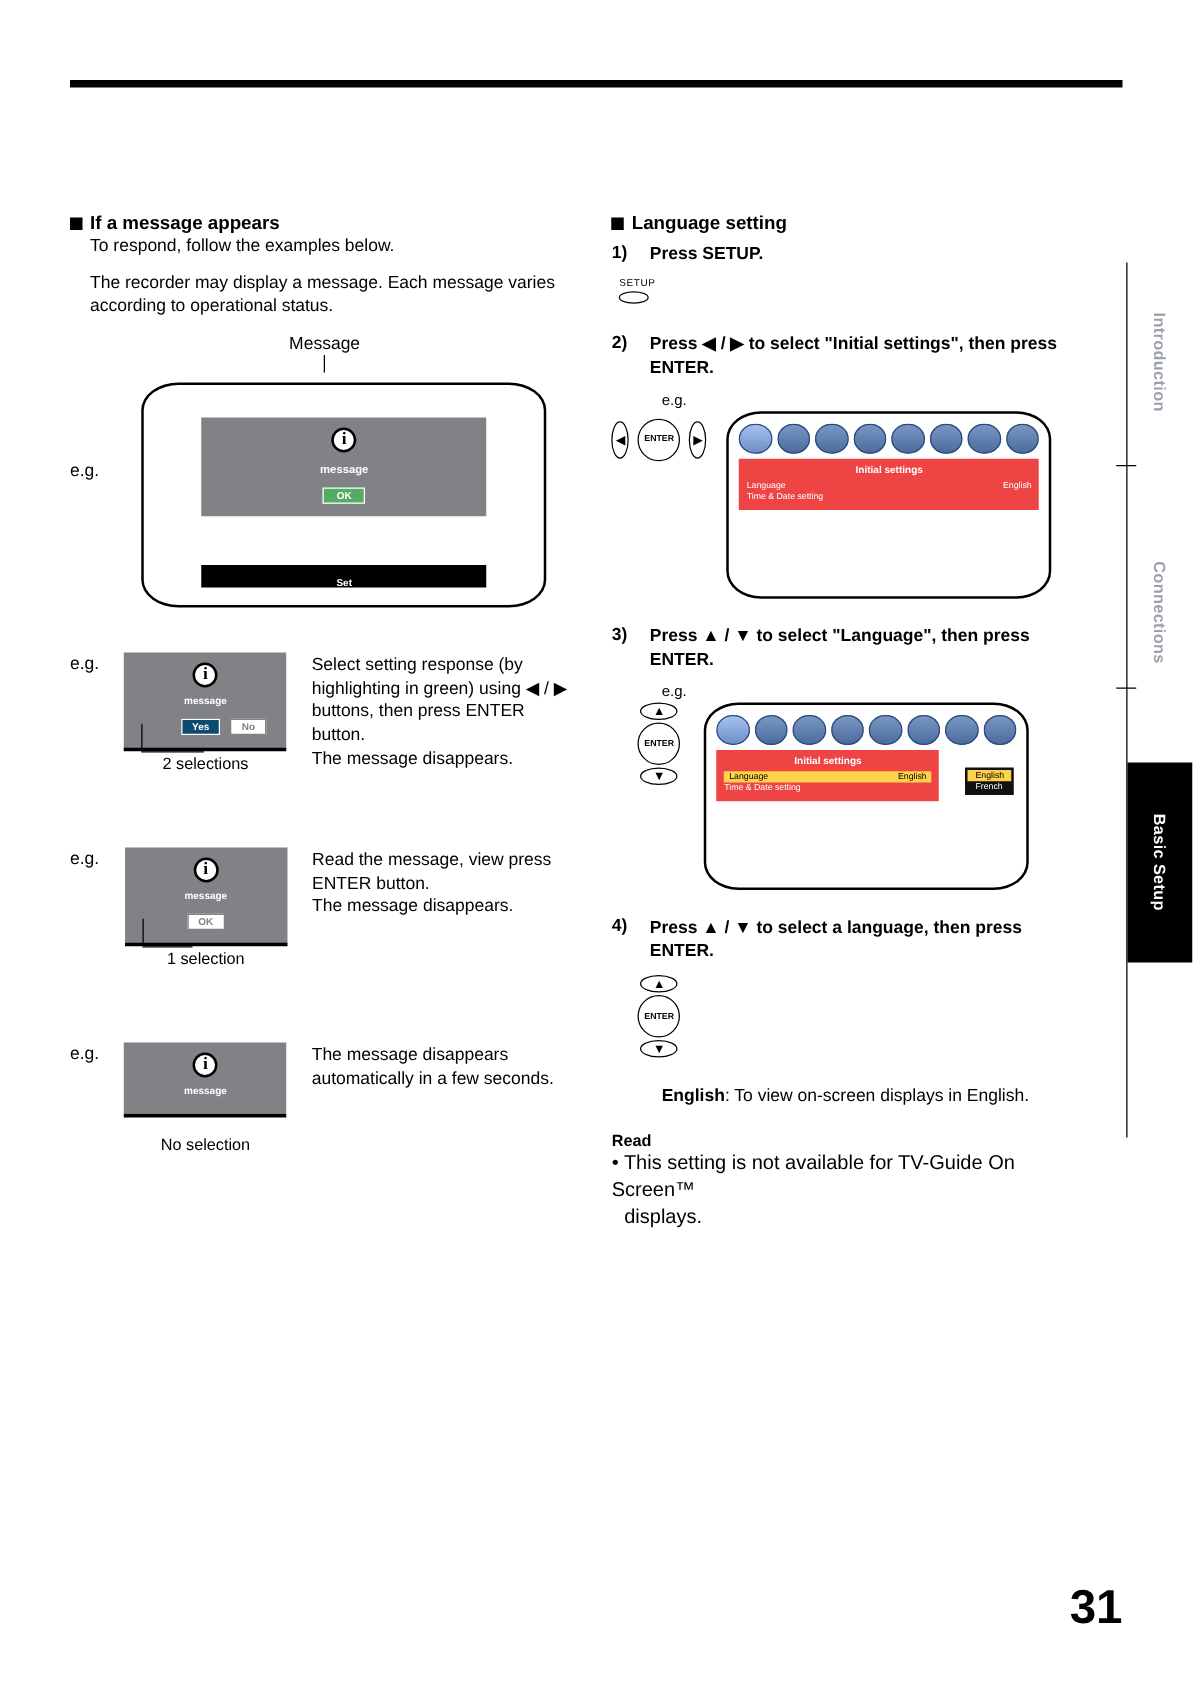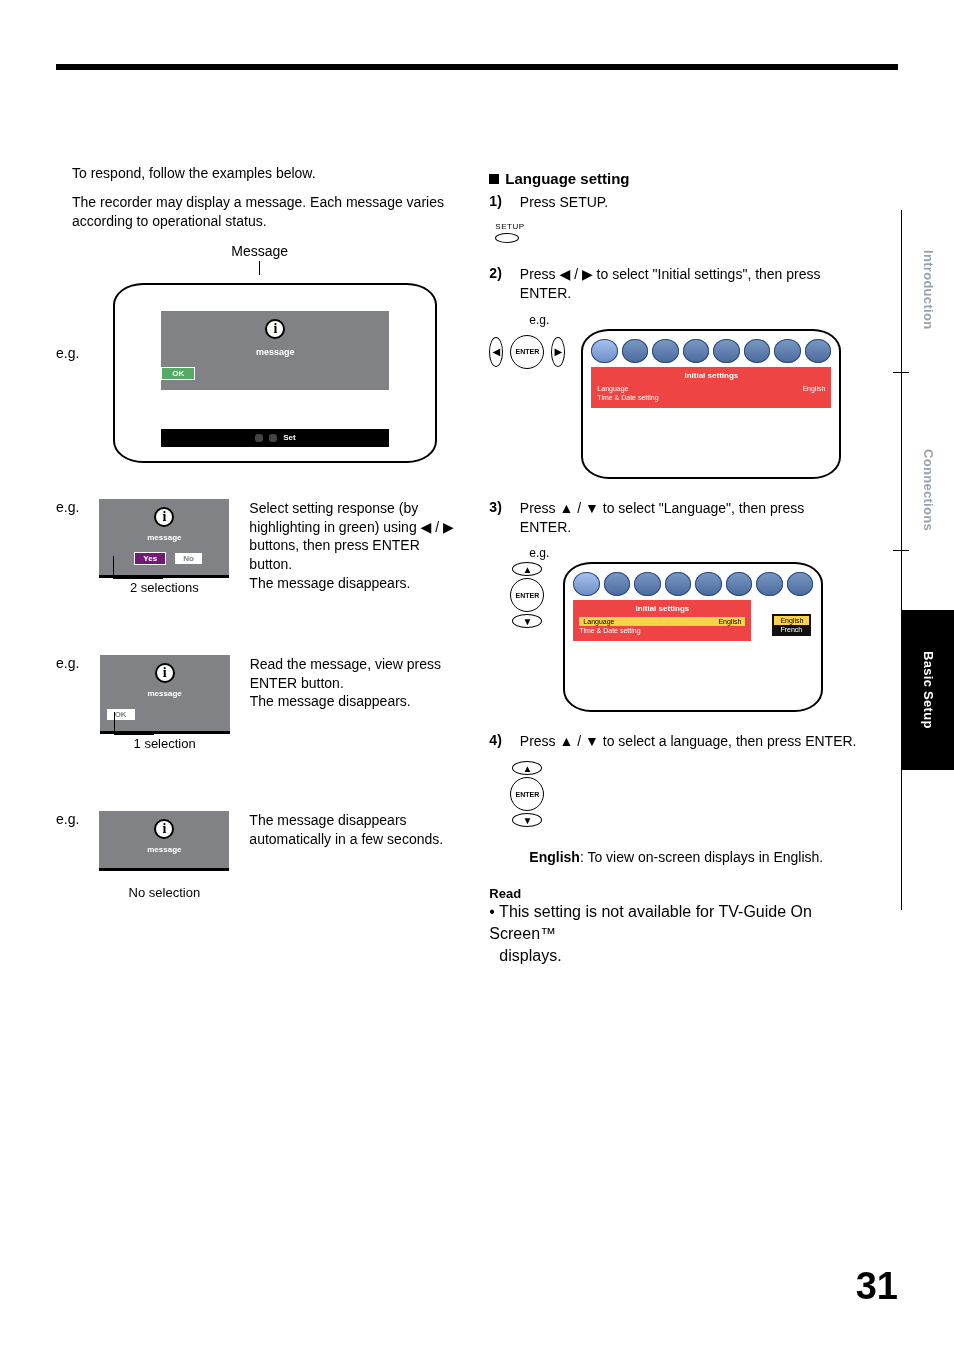--- a/index.html
+++ b/index.html
@@ -36,34 +36,34 @@
     position: absolute; left: 46px; right: 46px; top: 26px;
     background: #808285; text-align: center; padding-bottom: 10px;
   }
   .info-icon {
     width: 20px; height: 20px; border: 2px solid #000; border-radius: 50%;
     display: inline-flex; align-items: center; justify-content: center;
     font-weight: bold; font-family: Georgia, serif; font-size: 14px;
     background: #fff; margin-top: 8px;
   }
   .msg-text { color:#fff; font-size: 9px; margin-top: 8px; font-weight: bold; }
-  .btn-row { margin-top: 10px; display: flex; gap: 8px; }
+  .btn-row { margin-top: 10px; display: flex; justify-content: center; gap: 8px; }
   .ok-btn {
     font-size:8px; color:#fff; background:#5a6; border:1px solid #fff;
     padding: 1px 10px; display:inline-block; font-weight:bold;
   }
   .yn-btn {
     font-size:8px; color:#808285; background:#fff; border:1px solid #808285;
     padding:1px 8px; display:inline-block; font-weight:bold;
   }
-  .yn-btn.sel { background:#701a75; color:#fff; border-color:#fff;margin-left:29px; }
+  .yn-btn.sel { background:#0c4a6e; color:#fff; border-color:#fff;margin-left:29px; }
   .footer-bar {
     position: absolute; left: 46px; right: 46px; bottom: 14px; height: 18px;
     background: #000; color: #fff; display: flex; align-items: center; justify-content: center;
-    gap: 6px; font-size: 8px;
+    gap: 6px; font-size: 8px; flex-direction: column;
   }
   .footer-bar .ficon { width:8px; height:8px; border-radius:3px; background:#444; display:inline-block;}
   .footer-bar .fbold { font-weight: bold;}
 
   .small-panel {
     width: 130px; background:#808285; text-align:center; padding: 8px 6px 10px;
   }
   .small-panel .info-icon { margin-top: 0; }
   .small-panel .msg-text { margin-top: 6px; font-size: 8px;}
   .under-bar { height: 3px; background:#000; width: 130px; margin-top: 0; }
@@ -71,21 +71,21 @@
   .caption { font-size: 13px; margin-top: 4px; }
 
   .side-desc { font-size: 14px; line-height: 1.35; }
 
   .row-ex { display:flex; align-items:flex-start; gap: 20px; margin-top: 38px; }
   .row-ex.first { margin-top: 28px; }
   .left-stack { display:flex; flex-direction:column; align-items:center; }
 
   .step { display:flex; gap: 18px; margin-bottom: 10px; font-size: 14px; }
   .step .num { font-weight: bold; }
-  .step .txt { font-weight: normal; flex:1; line-height:1.35;}
+  .step .txt { font-weight: bold; flex:1; line-height:1.35;}
 
   .setup-btn { margin-left: 0px; margin-bottom: 22px; }
   .setup-btn .lbl { font-size: 8px; letter-spacing: 0.5px; }
   .setup-btn .oval { width: 24px; height: 10px; border: 1.4px solid #000; border-radius: 50%; margin-top: 2px;}
 
   .remote-row { display:flex; align-items:flex-start; gap: 16px; margin-left: 0px; margin-bottom: 20px; }
   .remote-eg { font-size: 12px; margin-bottom: 2px; margin-left: 40px;}
 
   .remote-lr { position:relative; width: 76px; height: 46px; }
   .remote-lr .disc {
@@ -181,20 +181,24 @@
     <div class="tab dark">
         <span>Basic Setup</span>
       </div>
   </div>
   <div class="divider-v"></div>
 
   <div class="content">
     <div class="cols">
 
       <div class="col">
+        <div class="section-header">
+          <div class="sq"></div>
+          <div class="h">If a message appears</div>
+        </div>
         <div class="body" style="margin-top:-6px;">To respond, follow the examples below.</div>
         <div class="body">The recorder may display a message. Each message varies according to operational status.</div>
 
         <div class="msg-label">Message</div>
         <div class="pointer-line"></div>
 
         <div style="display:flex; align-items:flex-start; gap:8px;">
           <div class="eg-label" style="margin-top:70px;">e.g.</div>
           <div class="tv-frame-lg">
             <div class="tv-inner-lg">

